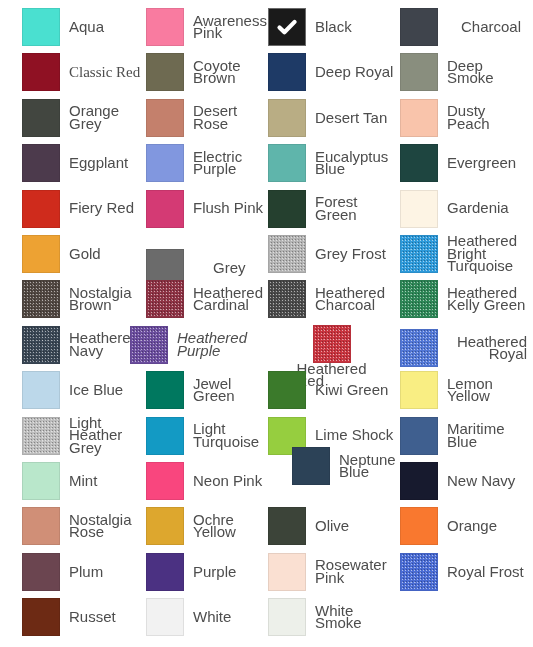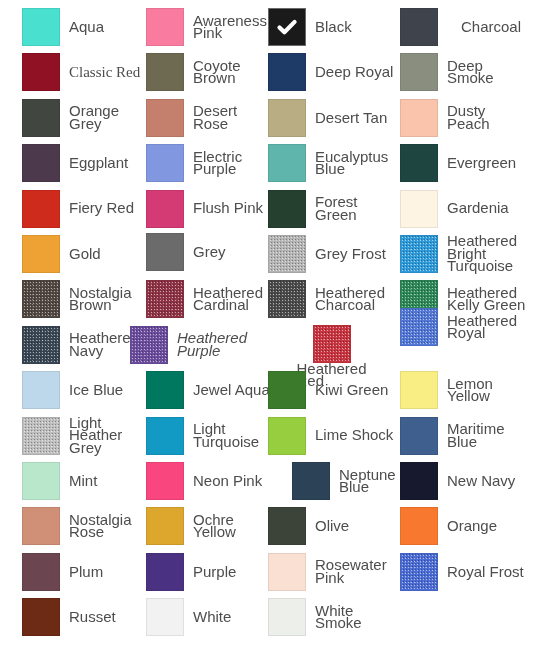--- a/index.html
+++ b/index.html
@@ -165,21 +165,21 @@
       <span class="swatch-label">Forest Green</span>
     </div>
     <div class="swatch-option" title="Gardenia" style="left: 400px; top: 188.6px;">
       <div class="swatch-chip" style="background: rgb(253, 244, 228);"></div>
       <span class="swatch-label">Gardenia</span>
     </div>
     <div class="swatch-option" title="Gold" style="left: 22px; top: 234px;">
       <div class="swatch-chip" style="background: rgb(237, 162, 51);"></div>
       <span class="swatch-label">Gold</span>
     </div>
-    <div class="swatch-option" title="Grey" style="left: 146px; top: 232px;">
+    <div class="swatch-option" title="Grey" style="left: 146px; top: 248px; gap: 20px;">
       <div class="swatch-chip" style="background: rgb(107, 107, 107);"></div>
       <span class="swatch-label">Grey</span>
     </div>
     <div class="swatch-option" title="Grey Frost" style="left: 268px; top: 234px;">
       <div class="swatch-chip heathered" style="background: rgb(180, 180, 180);"></div>
       <span class="swatch-label">Grey Frost</span>
     </div>
     <div class="swatch-option" title="Heathered Bright Turquoise" style="left: 400px; top: 234px;">
       <div class="swatch-chip heathered" style="background: rgb(46, 154, 218);"></div>
       <span class="swatch-label">Heathered Bright Turquoise</span>
@@ -205,31 +205,31 @@
       <span class="swatch-label">Heathered Navy</span>
     </div>
     <div class="swatch-option" title="Heathered Purple" style="left: 130px; top: 324.8px; font-style: italic;">
       <div class="swatch-chip heathered" style="background: rgb(107, 77, 158);"></div>
       <span class="swatch-label">Heathered Purple</span>
     </div>
     <div class="swatch-option" title="Heathered Red" style="left: 268px; top: 324.8px; flex-direction: column;">
       <div class="swatch-chip heathered" style="background: rgb(200, 52, 63);"></div>
       <span class="swatch-label">Heathered Red</span>
     </div>
-    <div class="swatch-option" title="Heathered Royal" style="left: 400px; top: 307px;">
+    <div class="swatch-option" title="Heathered Royal" style="left: 400px; top: 328px; text-align: right;">
       <div class="swatch-chip heathered" style="background: rgb(82, 119, 214);"></div>
       <span class="swatch-label">Heathered Royal</span>
     </div>
     <div class="swatch-option" title="Ice Blue" style="left: 22px; top: 370.2px;">
       <div class="swatch-chip" style="background: rgb(188, 216, 234);"></div>
       <span class="swatch-label">Ice Blue</span>
     </div>
     <div class="swatch-option" title="Jewel Green" style="left: 146px; top: 370.2px;">
       <div class="swatch-chip" style="background: rgb(0, 120, 95);"></div>
-      <span class="swatch-label">Jewel Aqua</span>
+      <span class="swatch-label">Jewel Green</span>
     </div>
     <div class="swatch-option" title="Kiwi Green" style="left: 268px; top: 370.2px;">
       <div class="swatch-chip" style="background: rgb(59, 122, 43);"></div>
       <span class="swatch-label">Kiwi Green</span>
     </div>
     <div class="swatch-option" title="Lemon Yellow" style="left: 400px; top: 370.2px;">
       <div class="swatch-chip" style="background: rgb(249, 238, 131);"></div>
       <span class="swatch-label">Lemon Yellow</span>
     </div>
     <div class="swatch-option" title="Light Heather Grey" style="left: 22px; top: 415.6px;">
@@ -249,21 +249,21 @@
       <span class="swatch-label">Maritime Blue</span>
     </div>
     <div class="swatch-option" title="Mint" style="left: 22px; top: 461px;">
       <div class="swatch-chip" style="background: rgb(185, 231, 203);"></div>
       <span class="swatch-label">Mint</span>
     </div>
     <div class="swatch-option" title="Neon Pink" style="left: 146px; top: 461px;">
       <div class="swatch-chip" style="background: rgb(249, 70, 126);"></div>
       <span class="swatch-label">Neon Pink</span>
     </div>
-    <div class="swatch-option" title="Neptune Blue" style="left: 268px; top: 461px; padding-left: 24px;">
+    <div class="swatch-option" title="Neptune Blue" style="left: 268px; top: 446px; padding-left: 24px;">
       <div class="swatch-chip" style="background: rgb(44, 66, 87);"></div>
       <span class="swatch-label">Neptune Blue</span>
     </div>
     <div class="swatch-option" title="New Navy" style="left: 400px; top: 461px;">
       <div class="swatch-chip" style="background: rgb(23, 26, 46);"></div>
       <span class="swatch-label">New Navy</span>
     </div>
     <div class="swatch-option" title="Nostalgia Rose" style="left: 22px; top: 506.4px;">
       <div class="swatch-chip" style="background: rgb(208, 143, 119);"></div>
       <span class="swatch-label">Nostalgia Rose</span>

